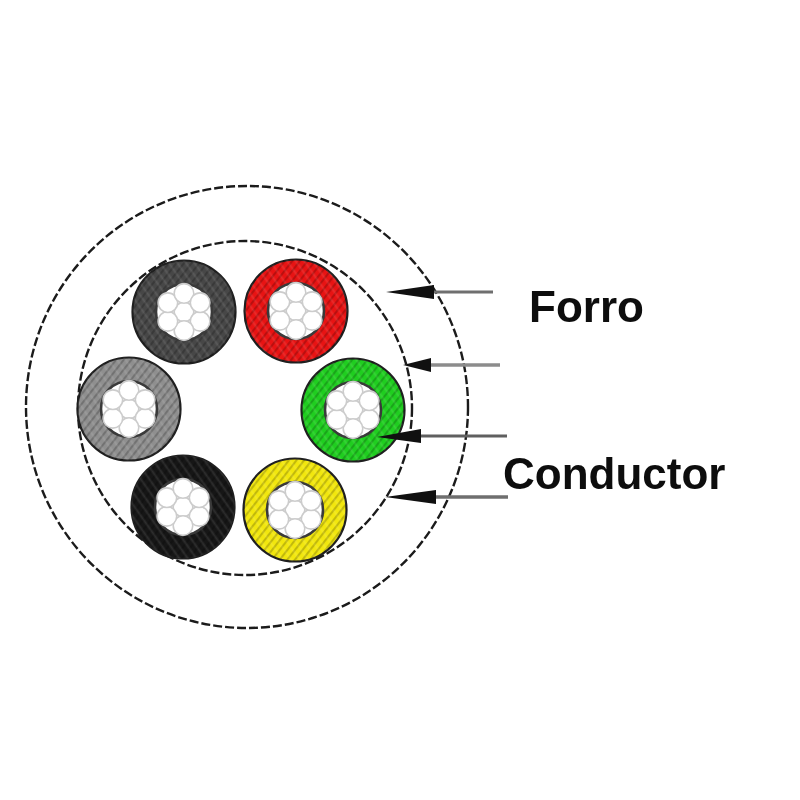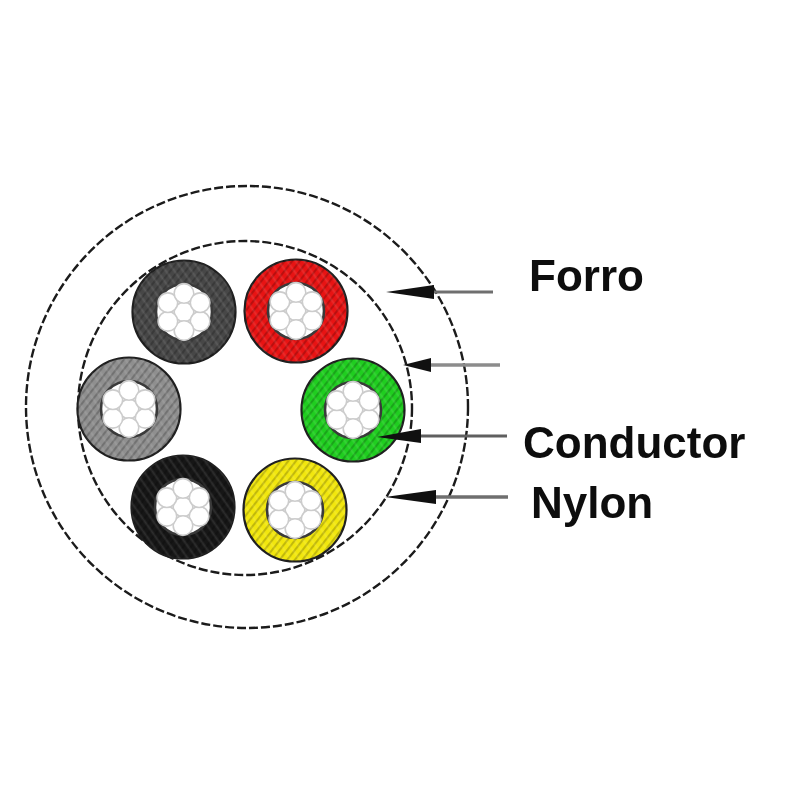--- a/index.html
+++ b/index.html
@@ -22,24 +22,25 @@
   }
   .callout-label {
     position: absolute;
     font-family: "Liberation Sans", sans-serif;
     font-weight: 700;
     font-size: 44px;
     line-height: 44px;
     color: #0d0d0d;
     white-space: nowrap;
     letter-spacing: 0px;
+    margin-top: 31px;
   }
   .label-forro       { left: 529px; top: 254px; }
   .label-aislamiento { left: 521px; top: 334px; }
-  .label-conductor   { left: 523px; top: 421px; }
+  .label-conductor   { left: 503px; top: 421px; }
   .label-nylon       { left: 531px; top: 481px; }
 </style>
 </head>
 <body>
 
 <div class="stage">
 
   <svg class="diagram-svg" width="800" height="800" viewBox="0 0 800 800">
     <defs>
       <pattern id="hatchPat" width="6" height="6" patternUnits="userSpaceOnUse" patternTransform="rotate(38)">
@@ -154,14 +155,13 @@
       <line x1="432" y1="497" x2="508" y2="497" stroke="#6f6f6f" stroke-width="3.6"></line>
       <polygon points="385,497 436,490 436,504" fill="#101010"></polygon>
     </g>
   </svg>
 
   <div class="callout-label label-forro">Forro</div>
 
 
   <div class="callout-label label-conductor">Conductor</div>
 
-  <div class="callout-label label-nylon">Nylon</div>
 </div>
 
 </body></html>

